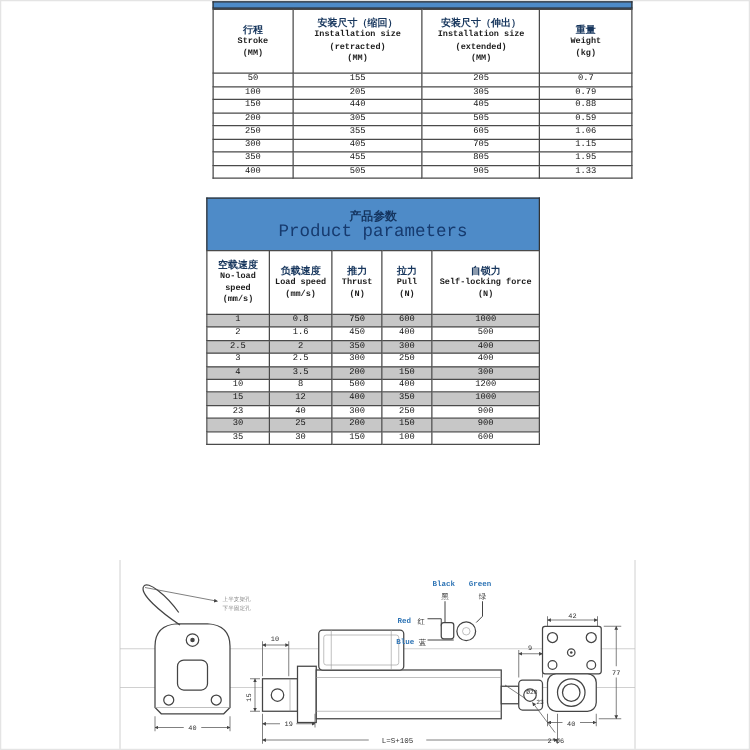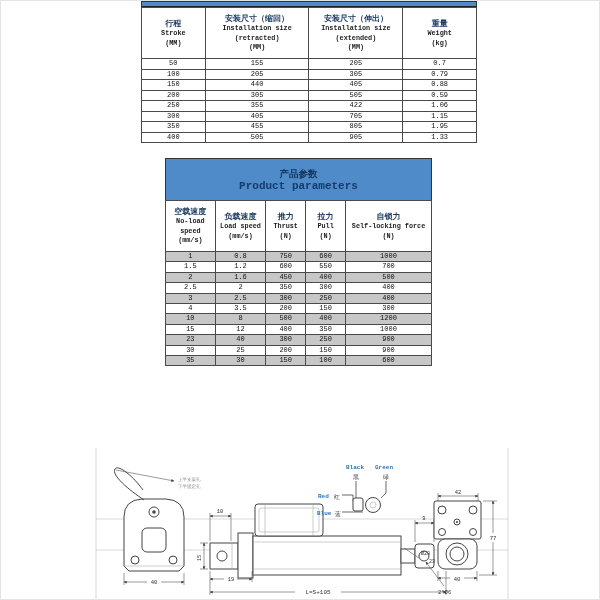--- a/index.html
+++ b/index.html
@@ -2,38 +2,38 @@
 <html style="--banner-blue: #4e8bc8; --row-gray: #c7c7c7; --wire-label-blue: #2e74b5;"><head>
 <meta charset="utf-8">
 <style>
   html,body{margin:0;padding:0;}
   body{width:600px;height:600px;background:#fff;position:relative;overflow:hidden;
        font-family:"Liberation Sans",sans-serif;}
   *{box-sizing:border-box;}
   .page{position:absolute;inset:0;border:1px solid #e4e4e4;background:#fff;}
 
   
-  .t1{position:absolute;left:105px;top:0;width:371px;padding-left:35px;}
+  .t1{position:absolute;left:134px;top:0;width:371px;padding-left:35px;}
   .t2{position:absolute;left:117px;top:157px;width:314px;padding-left:47px;}
   .bar{height:6px;background:var(--banner-blue,#4e8bc8);border:1px solid #333;border-bottom:1px solid #222;}
   table{border-collapse:collapse;width:100%;table-layout:fixed;}
   .t1 table,.t2 table{border:1.5px solid #333;}
   th,td{border:1px solid #4a4a4a;text-align:center;padding:0;background:#fff;}
   th{vertical-align:middle;}
   .t1 th{height:51px;}
   .t2 th{height:51px;}
   td{height:9.5px;line-height:9.5px;font-size:7px;font-family:"Liberation Mono",monospace;color:#111;}
   .t2 td{height:9.4px;line-height:9.4px;}
   .t2 tbody tr:nth-child(odd) td{background:var(--row-gray,#c7c7c7);}
   .zh{font-size:8px;font-weight:700;color:#17365d;line-height:11px;font-family:"Liberation Sans",sans-serif;}
   .en{font-size:6.8px;font-weight:700;color:#1c1c1c;line-height:9.5px;font-family:"Liberation Mono",monospace;}
   .banner{height:42px;background:var(--banner-blue,#4e8bc8);border:1.5px solid #333;border-bottom:none;
           display:flex;flex-direction:column;align-items:center;justify-content:center;}
   .bzh{font-size:9.5px;font-weight:700;color:#14345f;line-height:13px;}
-  .ben{font-size:11px;font-weight:700;color:#163a6e;line-height:12px;font-family:"Liberation Mono",monospace;}
+  .ben{font-size:14px;font-weight:400;color:#163a6e;line-height:12px;font-family:"Liberation Mono",monospace;}
   .t2 table{border-top:none;}
 
   
   svg{position:absolute;left:0;top:440px;}
   svg text{font-family:"Liberation Mono",monospace;fill:#333;}
   .dim{font-size:5.5px;}
   .tiny{font-size:4.5px;fill:#8a8a8a;}
   .wire{font-size:6px;font-weight:700;fill:var(--wire-label-blue,#2e74b5);}
   .wzh{font-size:6px;fill:#333;font-family:"Liberation Sans",sans-serif;}
   .ol{stroke:#444;stroke-width:1;fill:#fff;}
@@ -102,21 +102,21 @@
           </tr>
           <tr>
             <td>200</td>
             <td>305</td>
             <td>505</td>
             <td>0.59</td>
           </tr>
           <tr>
             <td>250</td>
             <td>355</td>
-            <td>422</td>
+            <td>605</td>
             <td>1.06</td>
           </tr>
           <tr>
             <td>300</td>
             <td>405</td>
             <td>705</td>
             <td>1.15</td>
           </tr>
           <tr>
             <td>350</td>
@@ -176,27 +176,20 @@
           </th>
         </tr>
       </thead>
       <tbody>
           <tr>
             <td>1</td>
             <td>0.8</td>
             <td>750</td>
             <td>600</td>
             <td>1000</td>
-          </tr>
-          <tr>
-            <td>1.5</td>
-            <td>1.2</td>
-            <td>600</td>
-            <td>550</td>
-            <td>700</td>
           </tr>
           <tr>
             <td>2</td>
             <td>1.6</td>
             <td>450</td>
             <td>400</td>
             <td>500</td>
           </tr>
           <tr>
             <td>2.5</td>

